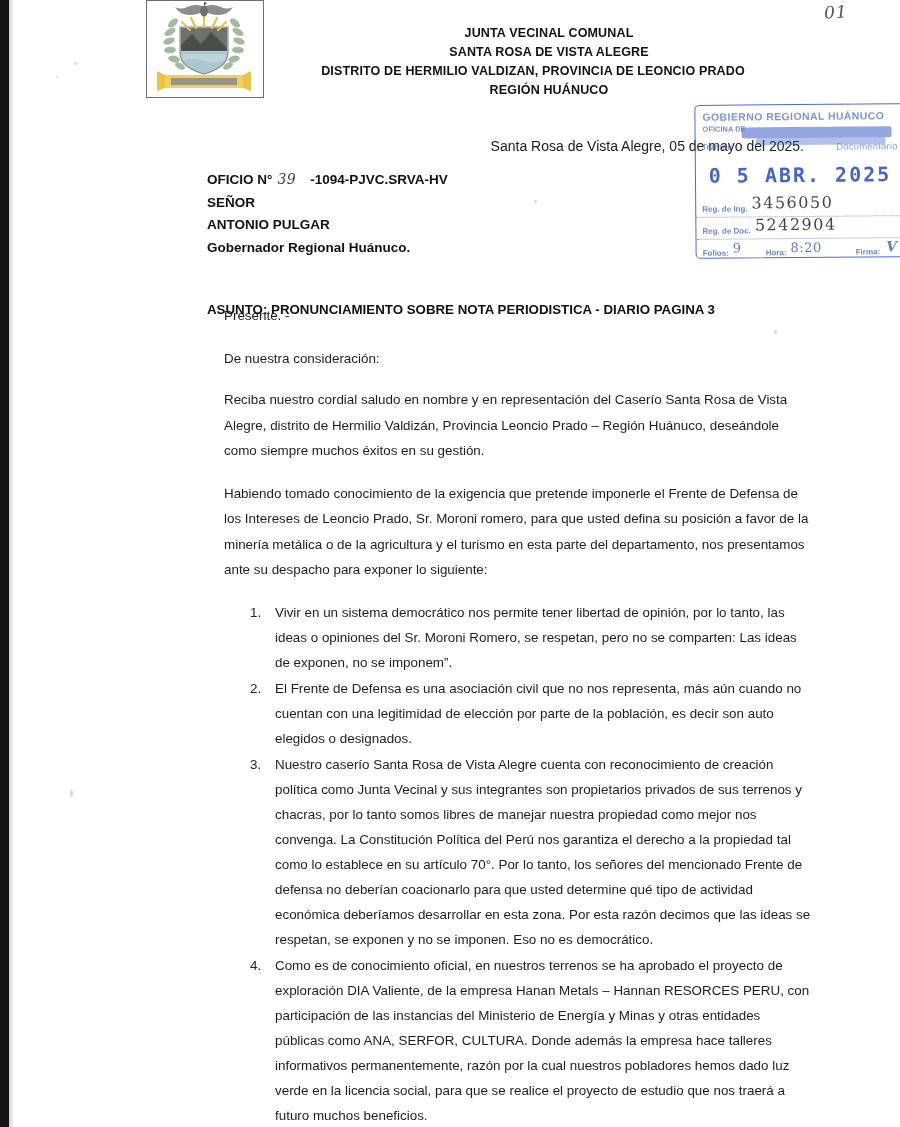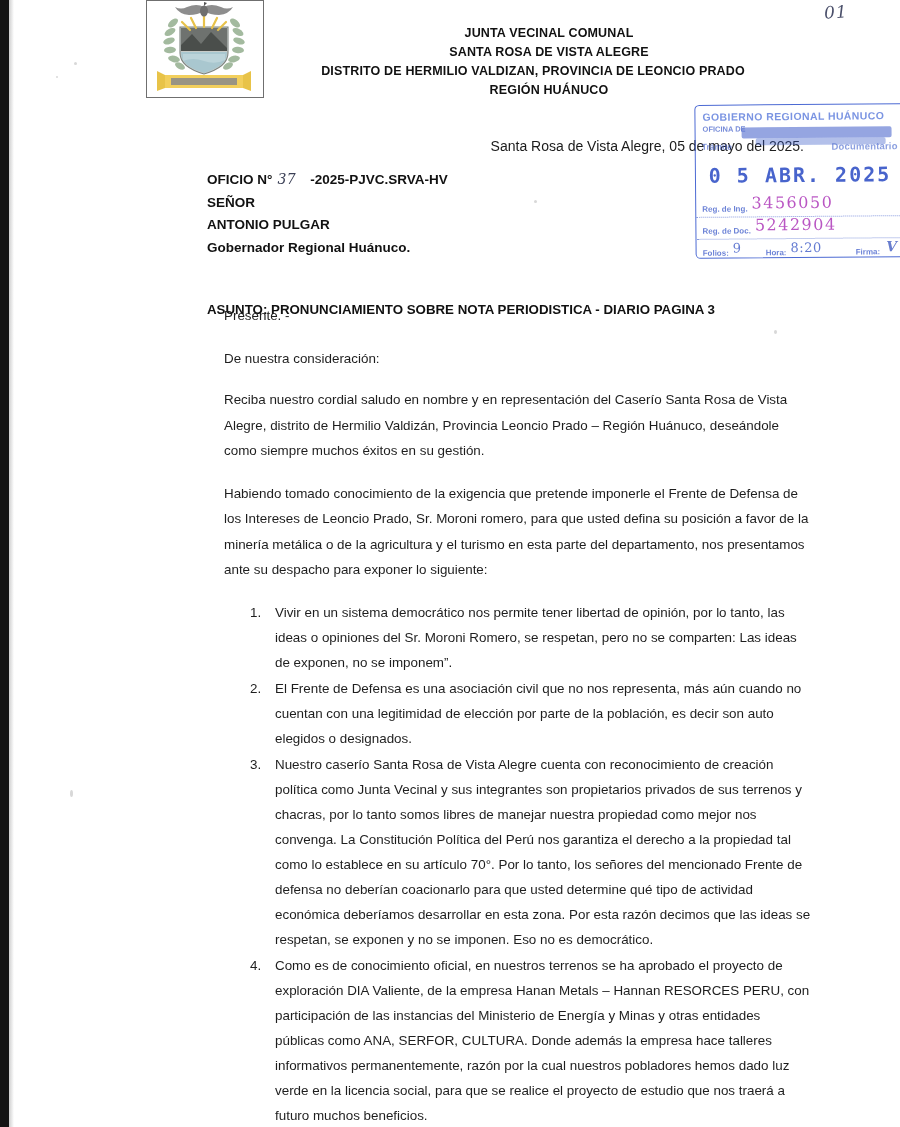--- a/index.html
+++ b/index.html
@@ -217,21 +217,21 @@
     font-size: 8.5px;
     font-weight: bold;
     color: #2f4fc4;
     opacity: 0.65;
     white-space: nowrap;
   }
   .stamp-recep {
     position: absolute;
     right: 6px; top: 36px;
     font-size: 9.5px;
-    font-weight: bold;
+    font-weight: normal;
     color: #3558c8;
     opacity: 0.62;
     letter-spacing: 0.2px;
   }
   .stamp-date {
     position: absolute;
     left: 0; top: 58px;
     width: 208px;
     text-align: center;
     font-size: 20px;
@@ -257,21 +257,21 @@
     white-space: nowrap;
   }
   .stamp-row.last { border-bottom: none; }
   .stamp-row .lbl { display: inline-block; vertical-align: top; padding-top: 9px; }
   .stamp-row .lbl2 { display: inline-block; vertical-align: top; padding-top: 9px; margin-left: 24px; }
   .stamp-row .lbl3 { display: inline-block; vertical-align: top; padding-top: 9px; margin-left: 34px; }
   .hw {
     font-family: "DejaVu Serif", serif;
     font-size: 16px;
     font-weight: normal;
-    color: #a21caf;
+    color: #000000;
     letter-spacing: 1.5px;
     position: relative;
     top: -2px;
     margin-left: 4px;
     margin-top: 16px;
   }
   .hw-sm {
     font-family: "DejaVu Serif", serif;
     font-size: 13px;
     font-weight: normal;
@@ -362,21 +362,21 @@
       <div>SANTA ROSA DE VISTA ALEGRE</div>
       <div class="lh-wide">DISTRITO DE HERMILIO VALDIZAN, PROVINCIA DE LEONCIO PRADO</div>
       <div>REGIÓN HUÁNUCO</div>
     </div>
   </div>
 
   <div class="date-line">Santa Rosa de Vista Alegre, 05 de mayo del 2025.</div>
 
   <div class="oficio-block">
     <div class="oficio-line">
-      <span>OFICIO N°</span><span class="hand-num">37</span><span>-2025-PJVC.SRVA-HV</span>
+      <span>OFICIO N°</span><span class="hand-num">39</span><span>-1094-PJVC.SRVA-HV</span>
     </div>
     <div class="oficio-line">SEÑOR</div>
     <div class="oficio-line">ANTONIO PULGAR</div>
     <div class="oficio-line">Gobernador Regional Huánuco.</div>
   </div>
 
   <div class="asunto">ASUNTO: PRONUNCIAMIENTO SOBRE NOTA PERIODISTICA  - DIARIO PAGINA 3</div>
 
   <div class="body-col">
     <p>Presente. -</p>

